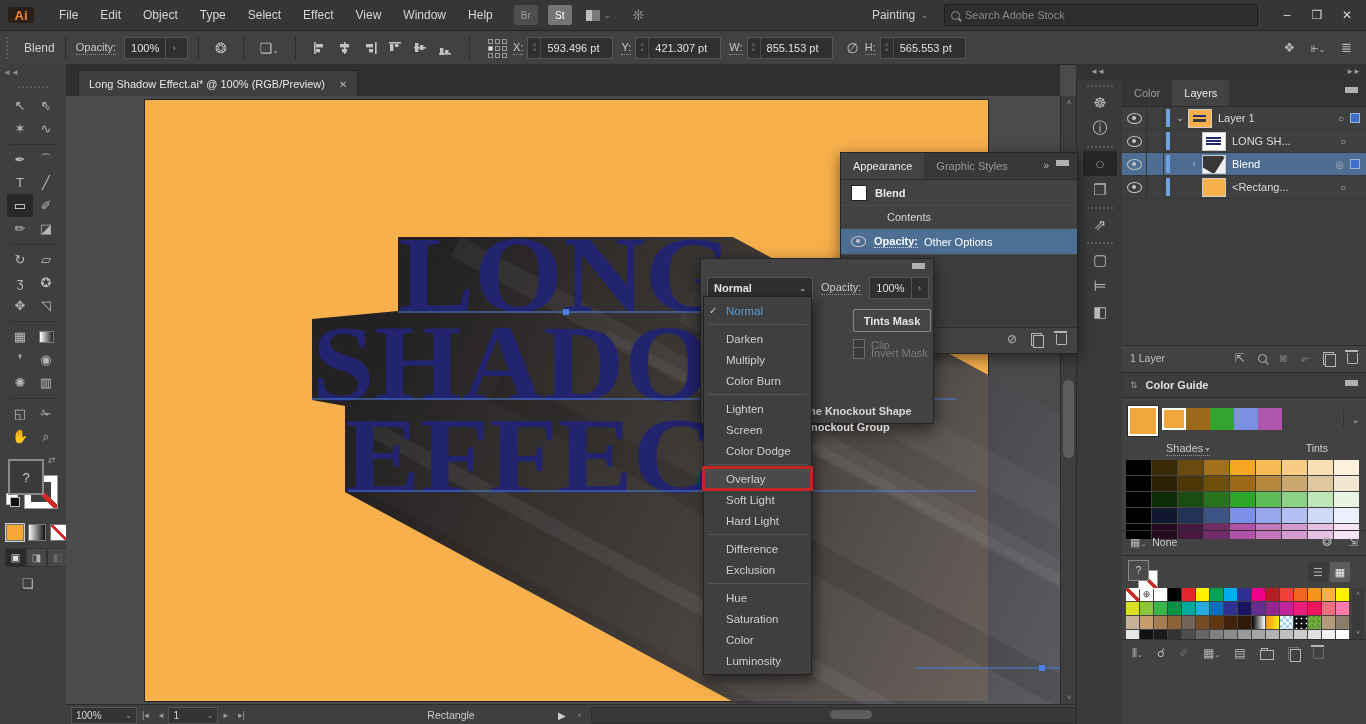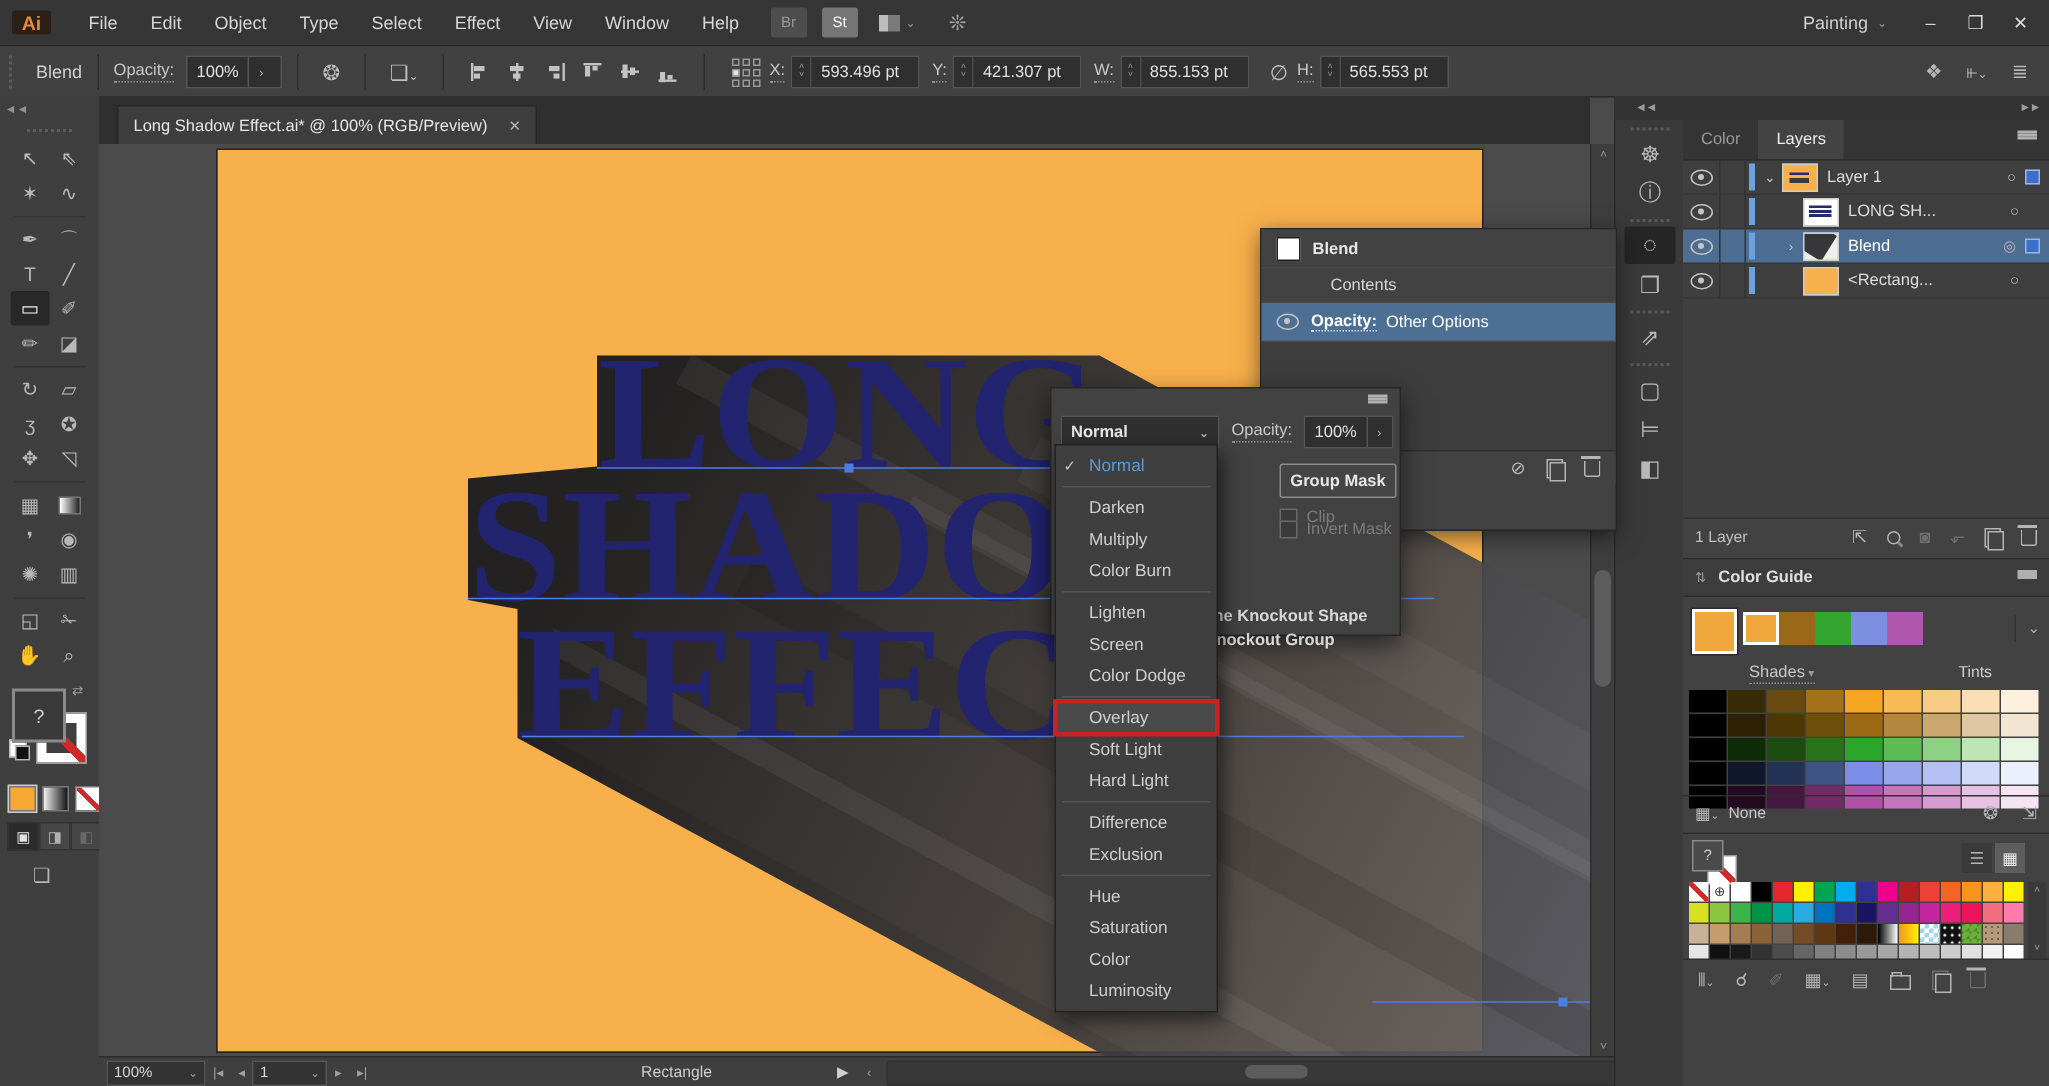--- a/index.html
+++ b/index.html
@@ -238,20 +238,24 @@
     <div class="tile" id="br-tile">Br</div>
     <div class="tile" id="st-tile">St</div>
     <div id="layout-btn">
       <span class="layout-ic"></span>
         <span style="font-size:8px;color:#9a9a9a;">⌄</span>
     </div>
     <div id="sync-ic">❊</div>
     <div id="workspace">
       <span>Painting</span>
       <span style="font-size:8px;color:#9a9a9a;">⌄</span>
+    </div>
+    <div id="search-box">
+      <span class="search-glass"></span>
+      <span>Search Adobe Stock</span>
     </div>
     <div id="winbtns">
       <div class="winbtn">–</div>
       <div class="winbtn">❒</div>
       <div class="winbtn">✕</div>
     </div>
   </div>
 
   <div class="abs" id="controlbar">
     <div id="cb-grip"></div>
@@ -736,20 +740,26 @@
           <span>▤</span>
           <span class="i-folder"></span>
           <span class="i-page dim" style="border-color:#6e6e6e;"></span>
           <span class="i-trash dim" style="border-color:#6e6e6e;"></span>
         </div>
       </div>
     </div>
   </div>
 
   <div class="abs" id="apanel">
+    <div class="ptabs">
+      <div class="ptab on">Appearance</div>
+      <div class="ptab">Graphic Styles</div>
+      <span id="ap-extra">»</span>
+      <span class="pmenu hamb"></span>
+    </div>
     <div class="arow">
       <span class="sw"></span>
       <span style="font-weight:bold;color:#e8e8e8;">Blend</span>
     </div>
     <div class="arow" style="height:22px;">
       <span class="ind">Contents</span>
     </div>
     <div class="arow sel">
       <span style="margin:0 8px 0 10px;" class="eye"></span>
       <span style="border-bottom:1px dotted #cfe0f0;font-weight:bold;">Opacity:</span>
@@ -770,21 +780,21 @@
         <span>Normal</span>
           <span class="car">⌄</span>
       </div>
       <span class="dotlbl">Opacity:</span>
       <div class="field" style="width:58px;">
         <span class="val">100%</span>
         <span class="fld-arrow">›</span>
       </div>
     </div>
     <div id="tp-thumb">⊘</div>
-    <div id="tp-makemask">Group Mask</div>
+    <div id="tp-makemask">Tints Mask</div>
     <div class="tp-check" style="top:80px;">
       <span class="cbox"></span>
       <span>Clip</span>
     </div>
     <div class="tp-check" style="top:88px;">
       <span class="cbox"></span>
       <span>Invert Mask</span>
     </div>
     <div class="tp-klabel" style="left:102px;top:126px;margin-top:36px;">Knockout Group</div>
     <div class="tp-klabel" style="left:108px;top:146px;">ne Knockout Shape</div>

